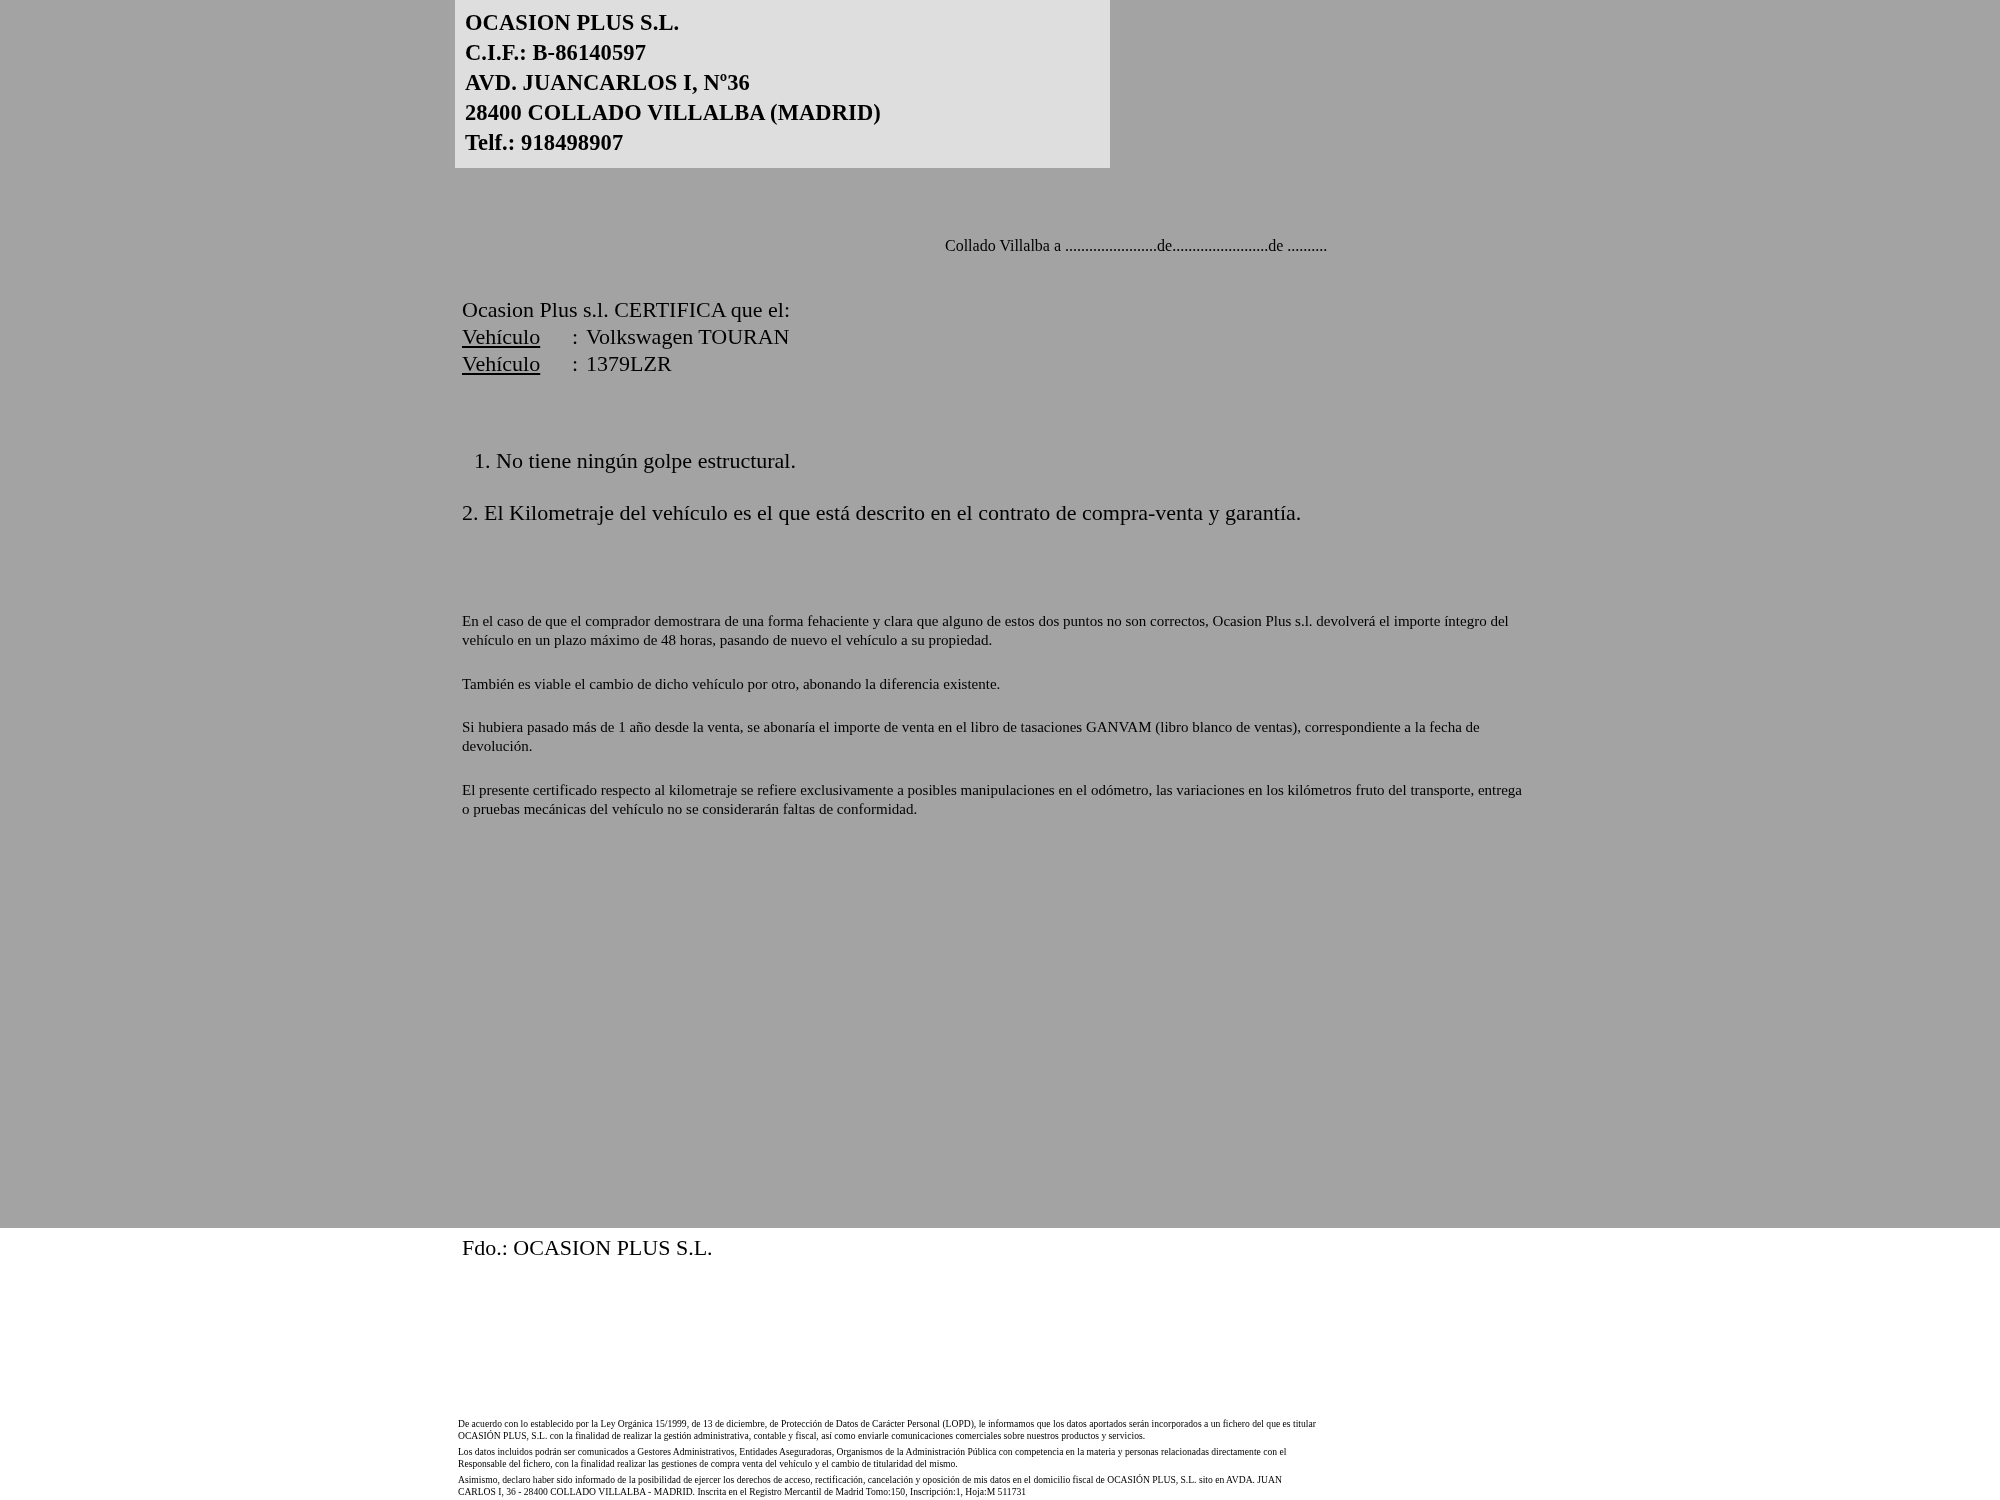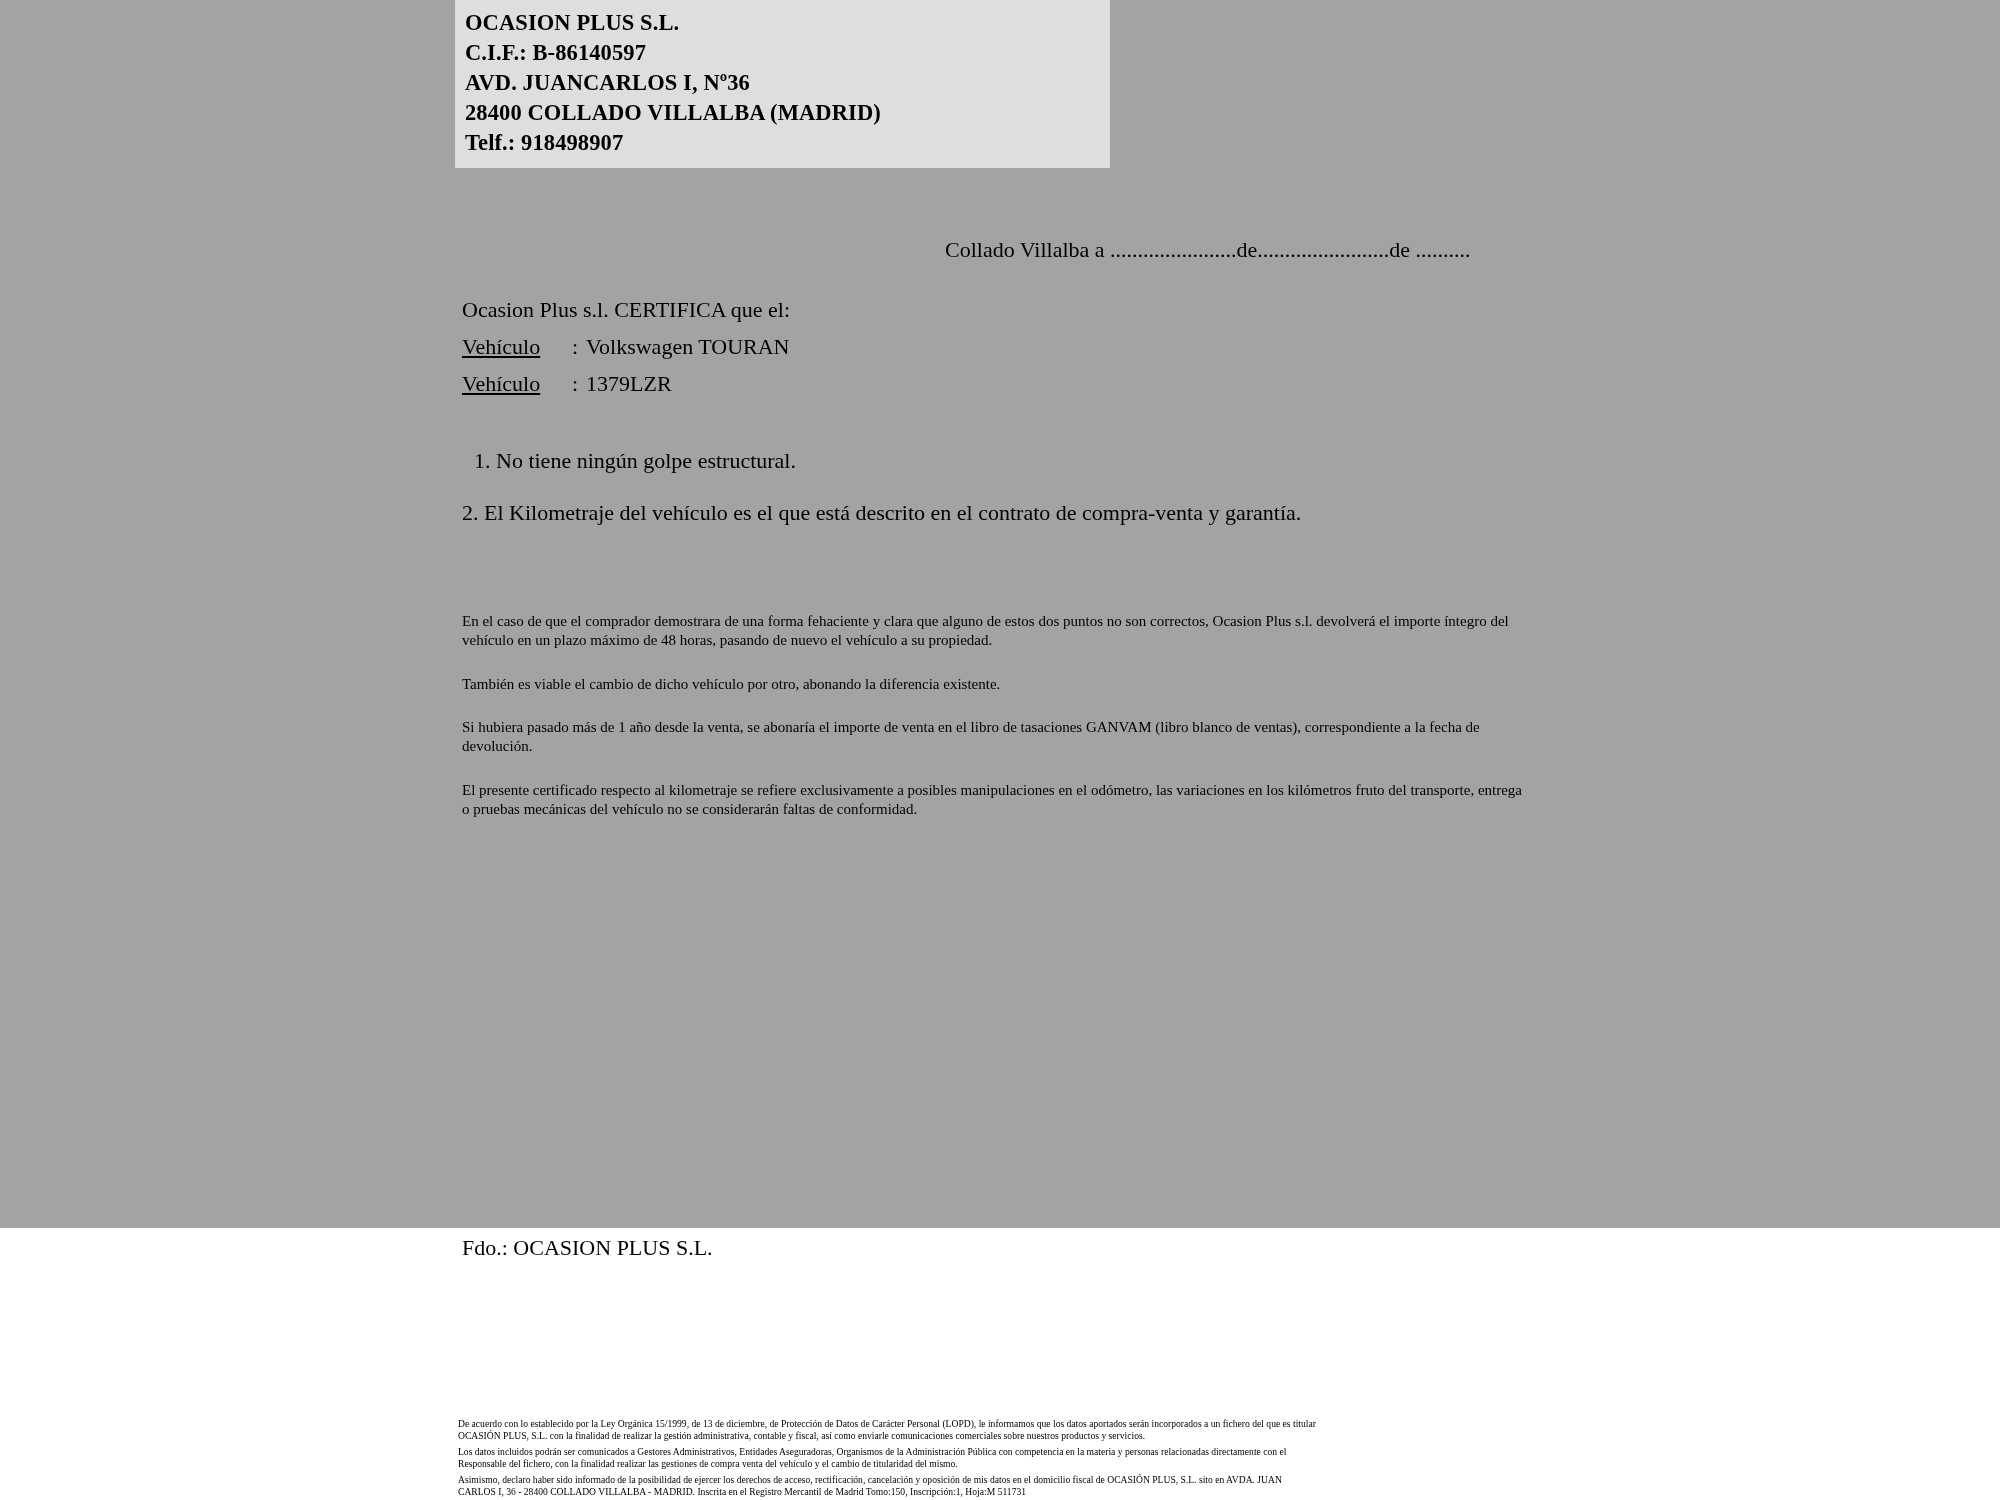--- a/index.html
+++ b/index.html
@@ -42,40 +42,39 @@
     line-height: 1.33;
     letter-spacing: 0.1px;
     white-space: nowrap;
   }
 
   
   .date-line {
     position: absolute;
     left: 945px;
     top: 237px;
-    font-size: 22px;
+    font-size: 16px;
     white-space: nowrap;
   }
 
   
   .certifica {
     position: absolute;
     left: 462px;
     top: 297px;
     font-size: 22px;
     line-height: 1.22;
   }
   .cert-row {
     white-space: nowrap;
   }
   .cert-label {
     display: inline-block;
     width: 110px;
     text-decoration: underline;
-    margin-top: 10px;
   }
   .cert-sep {
     display: inline-block;
     width: 14px;
   }
 
   
   .point-1 {
     position: absolute;
     left: 462px;

